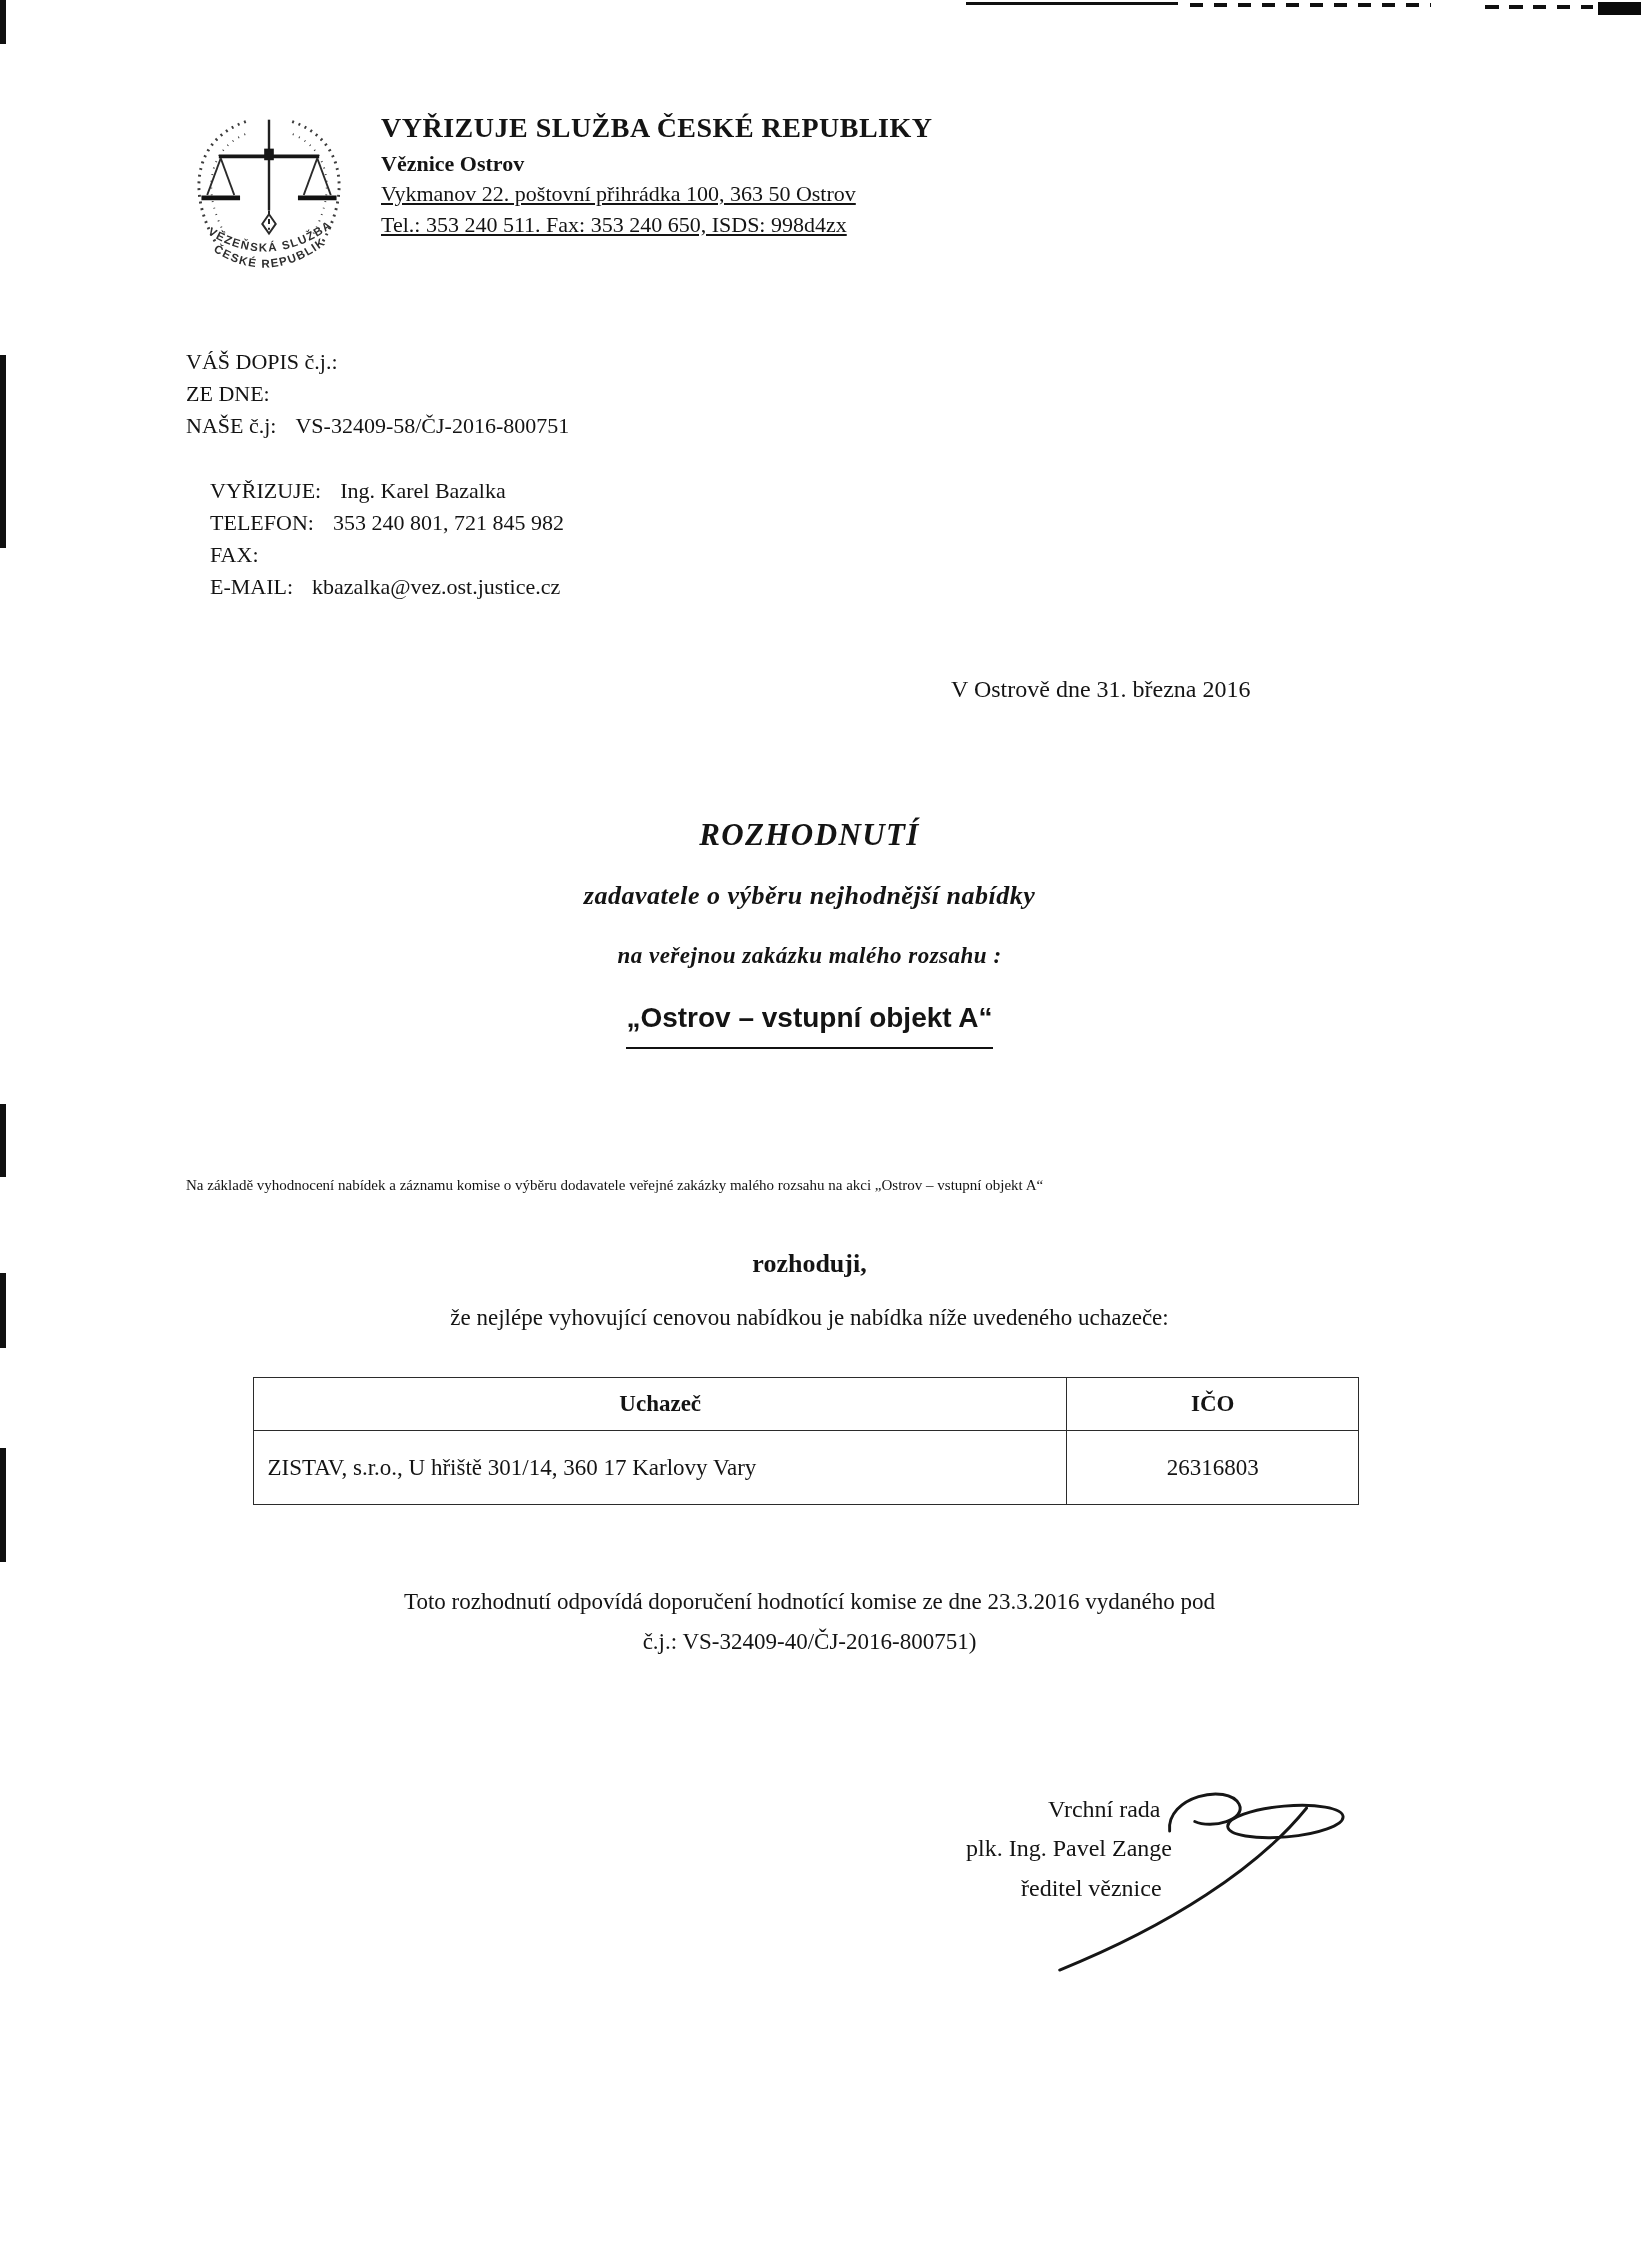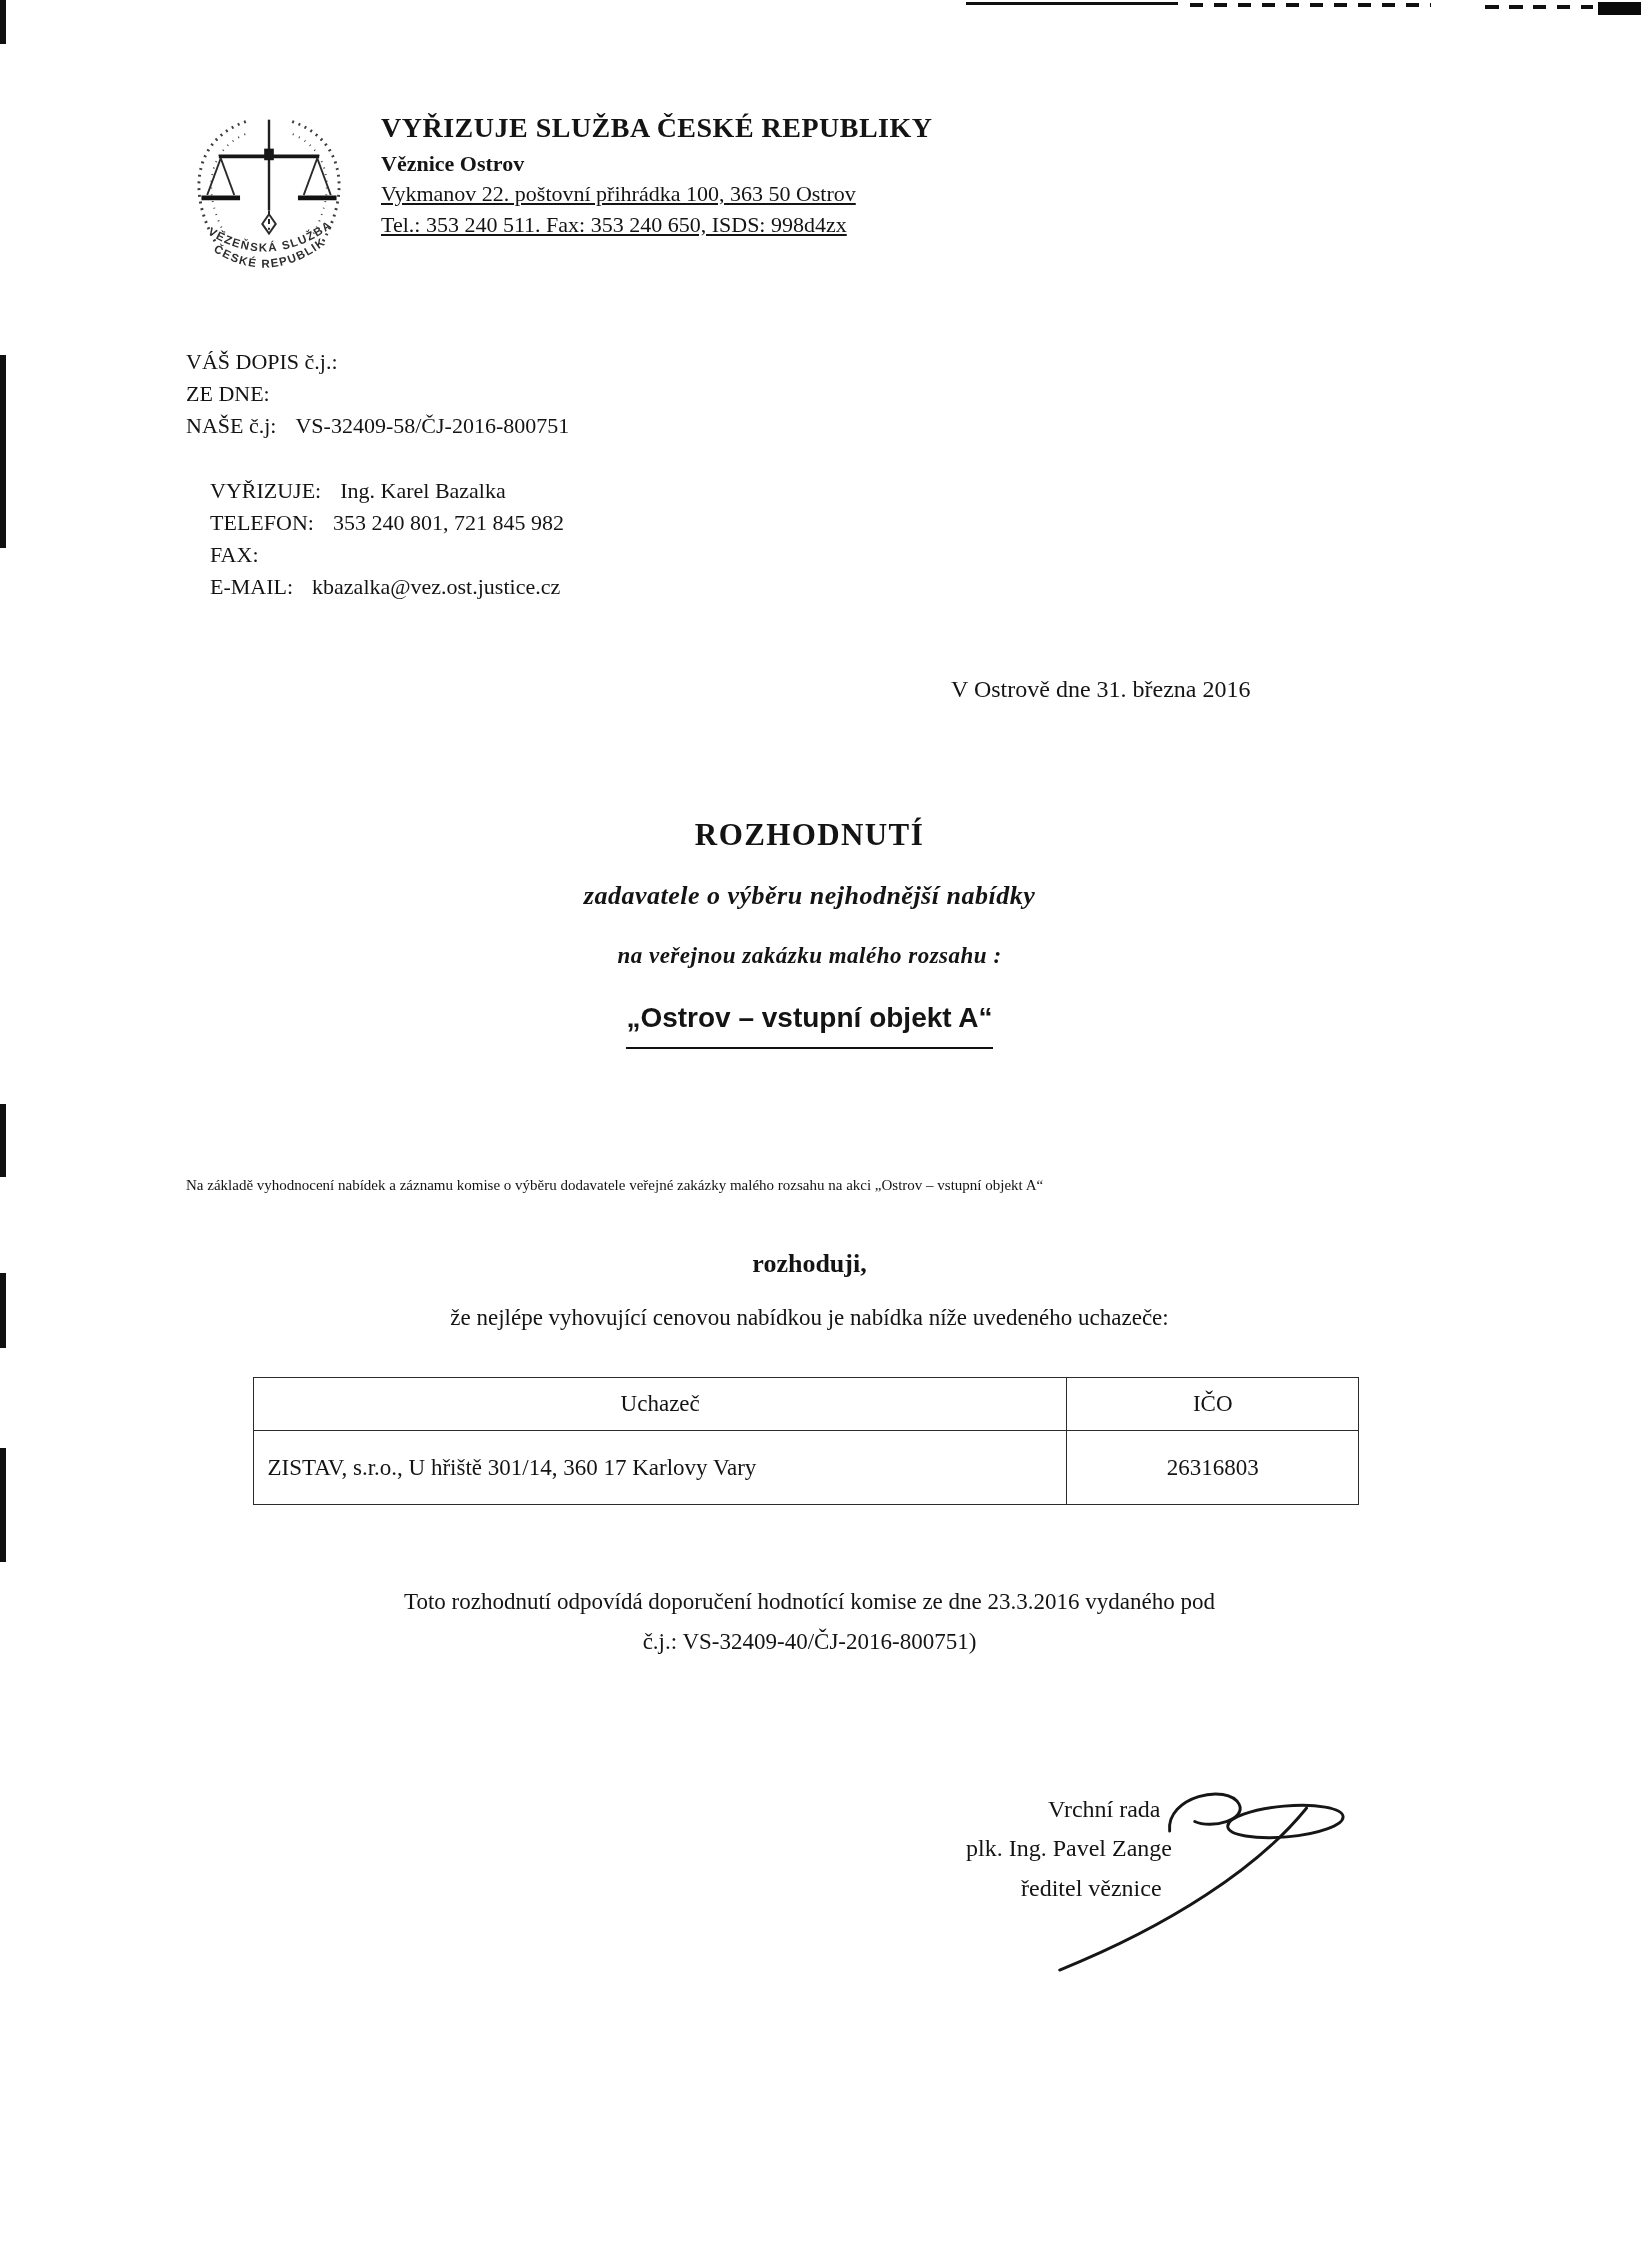--- a/index.html
+++ b/index.html
@@ -31,21 +31,21 @@
   
   .ref-block  { position:absolute; left:186px; top:346px; font-size:22px; line-height:32px; }
   .handler-block { position:absolute; left:186px; top:475px; font-size:22px; line-height:32px;margin-left:24px; }
   .ref-row .val { margin-left:13.5px; }
 
   
   .dateline { position:absolute; left:951px; top:676px; font-size:24px; }
 
   
   .center-band { position:absolute; left:186px; width:1247px; text-align:center; }
-  .t-main   { top:817px; font-size:31px; font-weight:bold; letter-spacing:1.4px; }
+  .t-main   { top:817px; font-size:31px; font-weight:bold; letter-spacing:1.4px;font-style:italic; }
   .t-sub1   { top:881px; font-size:26px; font-weight:bold; font-style:italic; letter-spacing:0.5px; }
   .t-sub2   { top:943px; font-size:23px; font-weight:bold; font-style:italic; letter-spacing:0.5px; }
   .t-subject{ top:1002px; }
   .t-subject span {
     display:inline-block;
     font-family:"Liberation Sans", sans-serif;
     font-size:28px; font-weight:bold;
     border-bottom:2.9px solid #111;
     padding-bottom:13px;
   }
@@ -57,21 +57,21 @@
   .verb      { top:1249px; font-size:26px; font-weight:bold; }
   .statement { top:1305px; font-size:23px; }
 
   
   .offer-table {
     position:absolute; left:253px; top:1377px; width:1106px;
     border-collapse:collapse;
     font-size:23px;
   }
   .offer-table th, .offer-table td { border:1.9px solid #2b2b2b; }
-  .offer-table th { font-weight:normal; text-align:center; height:50px; }
+  .offer-table th { font-weight:bold; text-align:center; height:50px; }
   .offer-table td { height:71px; }
   .offer-table td.c1 { padding-left:13.5px; width:814px; }
   .offer-table td.c2, .offer-table th.c2 { text-align:center; width:293px; }
 
   
   .closing {
     position:absolute; left:186px; top:1582px; width:1247px;
     text-align:center; font-size:23px; line-height:40px;
   }
 

